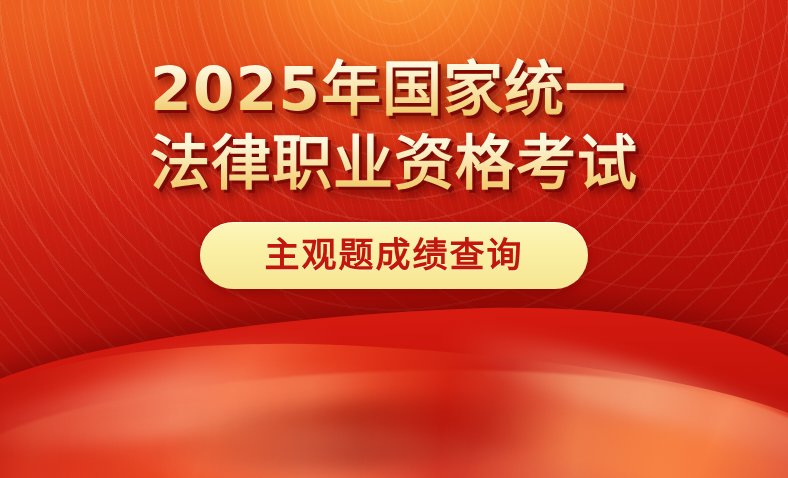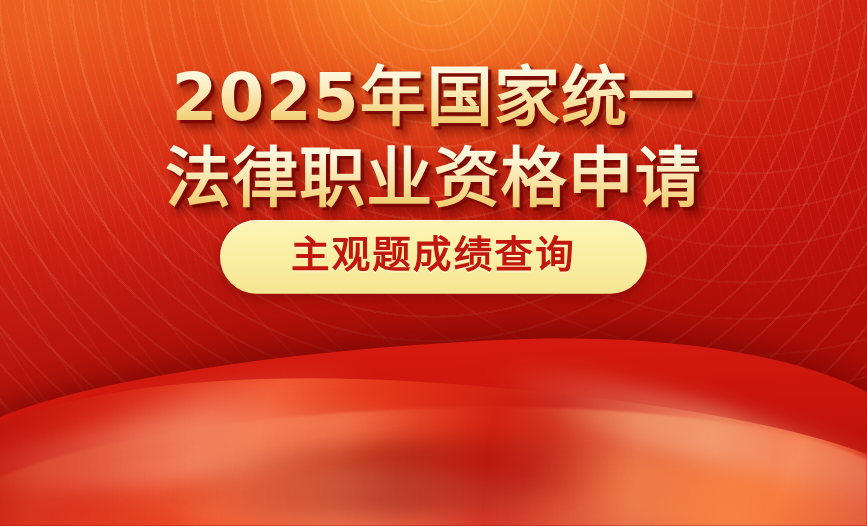--- a/index.html
+++ b/index.html
@@ -207,21 +207,21 @@
     z-index: 5;
     width: 100%;
     height: 100%;
     display: flex;
     flex-direction: column;
     align-items: center;
   }
 
   .title-block {
     margin-top: 52px;
-    text-align: center;
+    text-align: left;
     user-select: none;
   }
 
   .title-line {
     font-family: "DejaVu Sans", "Liberation Sans", sans-serif;
     font-weight: 700;
     font-size: 60px;
     line-height: 74px;
     letter-spacing: 1px;
     background: linear-gradient(to bottom,
@@ -234,20 +234,21 @@
             background-clip: text;
     color: transparent;
     -webkit-text-fill-color: transparent;
     filter:
       drop-shadow(3px 3px 0 rgba(122,8,5,0.95))
       drop-shadow(4px 5px 4px rgba(90,4,2,0.55));
     white-space: nowrap;
   }
 
   .btn-stack {
+    margin-top: 22px;
     display: flex;
     flex-direction: column;
     gap: 13px;
   }
 
   .pill {
     width: 388px;
     height: 67px;
     border: 0;
     border-radius: 34px;
@@ -294,21 +295,21 @@
   <div class="fold fold-b"></div>
   <div class="fold fold-c"></div>
   <div class="fold fold-d"></div>
   <div class="fold fold-e"></div>
   <div class="fold shade-a"></div>
 
   <div class="content">
 
     <div class="title-block">
       <div class="title-line">2025年国家统一</div>
-      <div class="title-line">法律职业资格申请</div>
+      <div class="title-line">法律职业资格考试</div>
     </div>
 
     <div class="btn-stack">
 
       <button class="pill" type="button">
         <span class="pill-label">主观题成绩查询</span>
       </button>
 
 
     </div>

